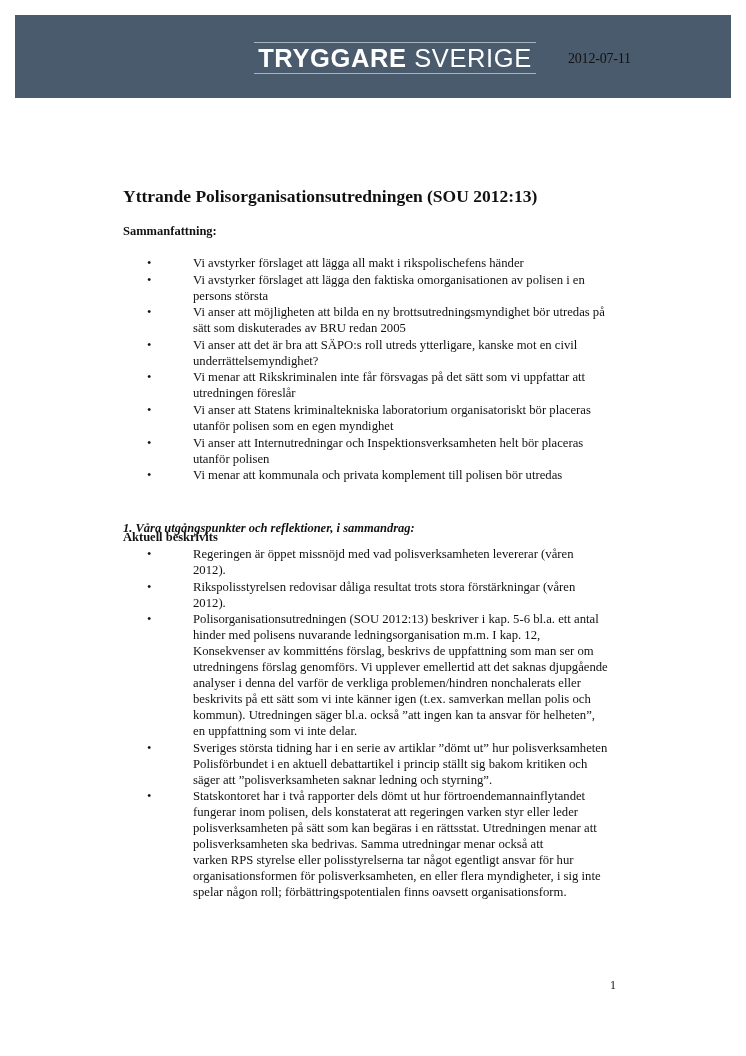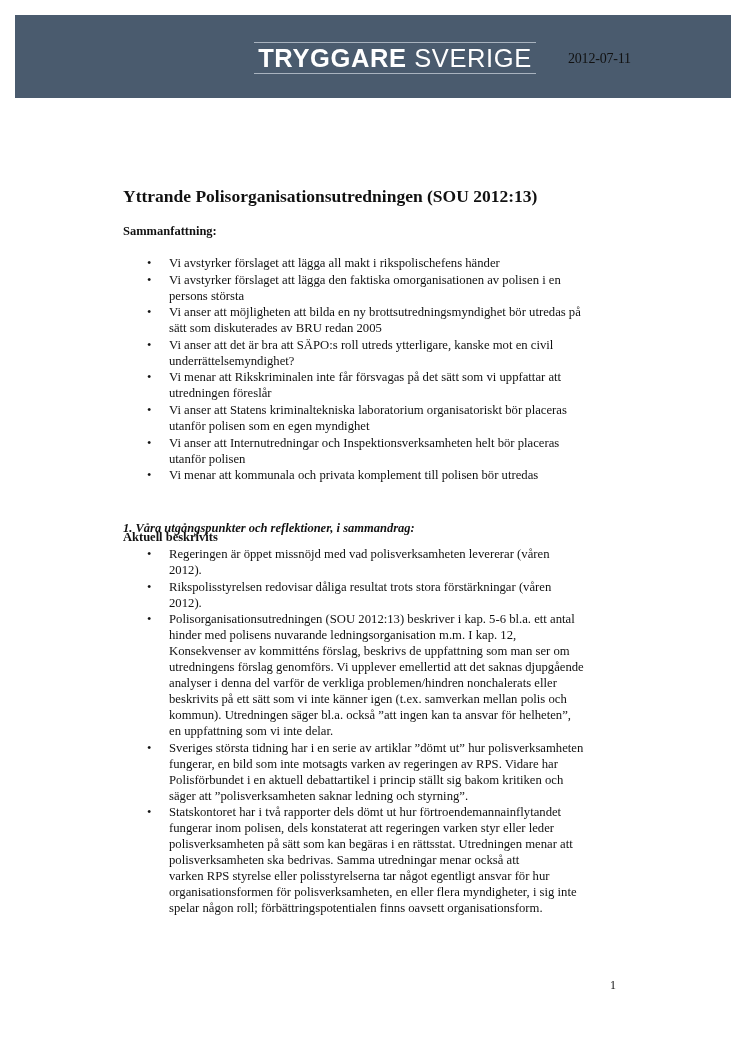--- a/index.html
+++ b/index.html
@@ -20,21 +20,21 @@
     .h-bold { position: absolute; left: 123px; font-size: 12.5px; font-weight: bold; white-space: nowrap; }
     .h-sum { top: 224px; }
     .h-sec1 { top: 521px; font-style: italic; }
     .h-akt { top: 530px; }
 
     ul.blist { position: absolute; left: 123px; margin: 0; padding: 0; list-style: none; width: 500px; }
     ul.list1 { top: 255px; }
     ul.list2 { top: 546px; }
     ul.blist li { position: relative; padding-left: 46px; margin-bottom: 0.6px; }
     ul.blist li .bullet { position: absolute; left: 24px; top: 0; font-size: 12.5px; line-height: 16px; }
-    ul.blist li .line { display: block; font-size: 12.7px; line-height: 16px; white-space: nowrap; }
+    ul.blist li .line { display: block; font-size: 12.7px; line-height: 16px; white-space: nowrap; margin-left: 24px; }
 
     .page-number { position: absolute; left: 610px; top: 978px; font-size: 12px; }
   </style>
 </head>
 <body>
 
 <div class="header-band" style="background: rgb(74, 91, 110);">
 </div>
 <div class="logo">
   <div class="rule top"></div>
@@ -110,21 +110,20 @@
       <span class="line">Konsekvenser av kommitténs förslag, beskrivs de uppfattning som man ser om</span>
       <span class="line">utredningens förslag genomförs. Vi upplever emellertid att det saknas djupgående</span>
       <span class="line">analyser i denna del varför de verkliga problemen/hindren nonchalerats eller</span>
       <span class="line">beskrivits på ett sätt som vi inte känner igen (t.ex. samverkan mellan polis och</span>
       <span class="line">kommun). Utredningen säger bl.a. också ”att ingen kan ta ansvar för helheten”,</span>
       <span class="line">en uppfattning som vi inte delar.</span>
     </li>
     <li>
       <span class="bullet">•</span>
       <span class="line">Sveriges största tidning har i en serie av artiklar ”dömt ut” hur polisverksamheten</span>
-      <span class="line">fungerar, en bild som inte motsagts varken av regeringen av RPS. Vidare har</span>
       <span class="line">Polisförbundet i en aktuell debattartikel i princip ställt sig bakom kritiken och</span>
       <span class="line">säger att ”polisverksamheten saknar ledning och styrning”.</span>
     </li>
     <li>
       <span class="bullet">•</span>
       <span class="line">Statskontoret har i två rapporter dels dömt ut hur förtroendemannainflytandet</span>
       <span class="line">fungerar inom polisen, dels konstaterat att regeringen varken styr eller leder</span>
       <span class="line">polisverksamheten på sätt som kan begäras i en rättsstat. Utredningen menar att</span>
       <span class="line">polisverksamheten ska bedrivas. Samma utredningar menar också att</span>
       <span class="line">varken RPS styrelse eller polisstyrelserna tar något egentligt ansvar för hur</span>

